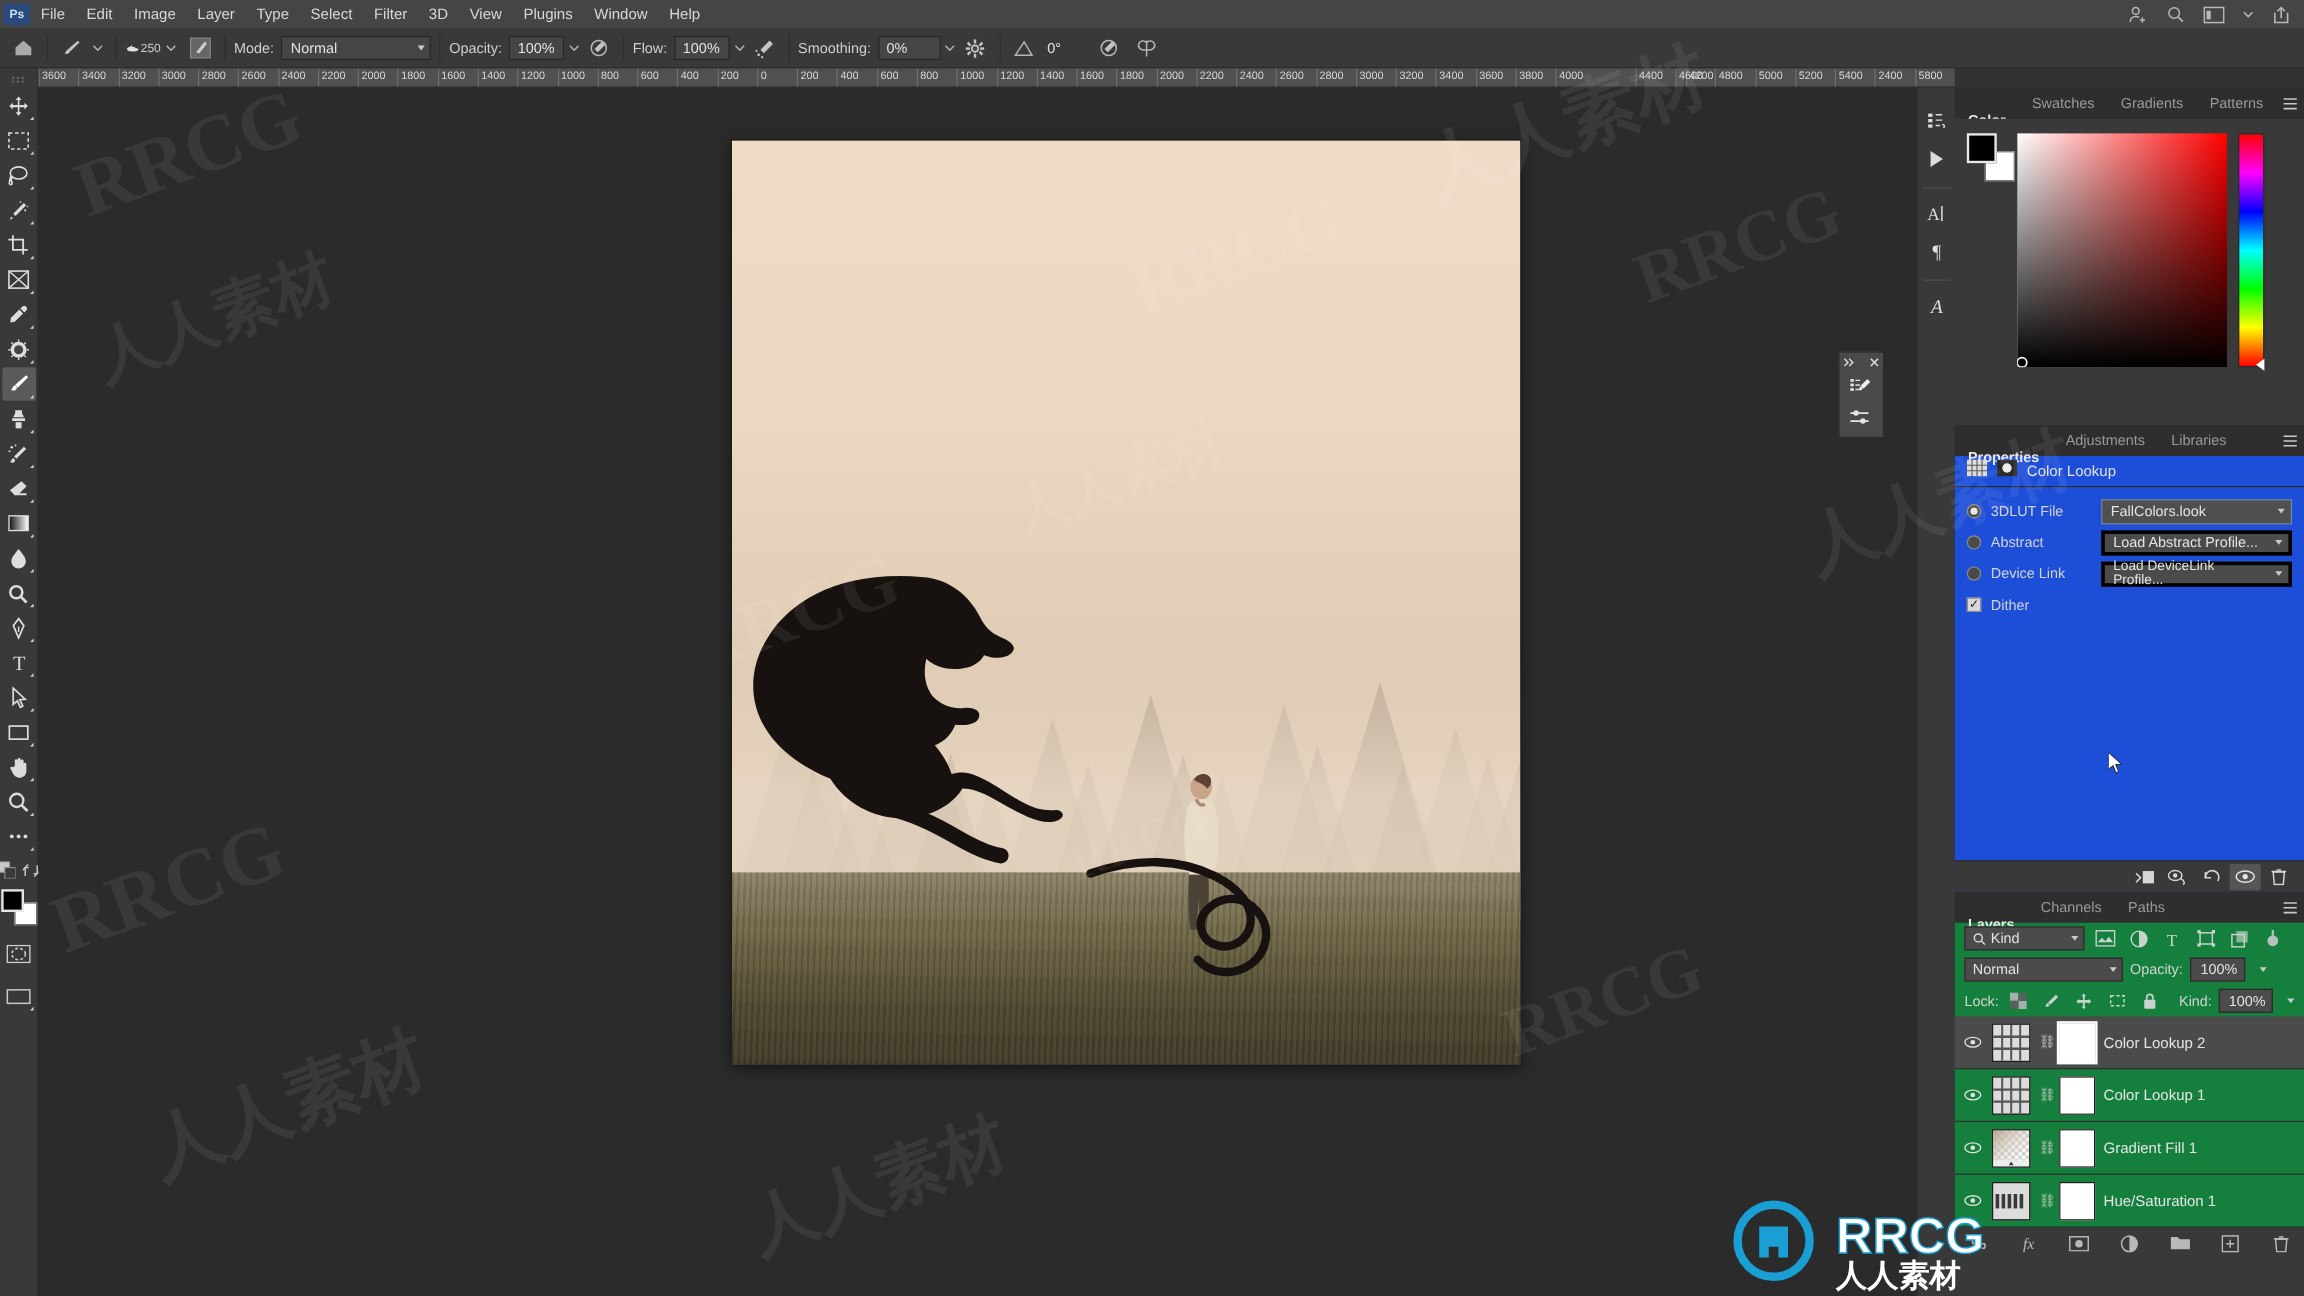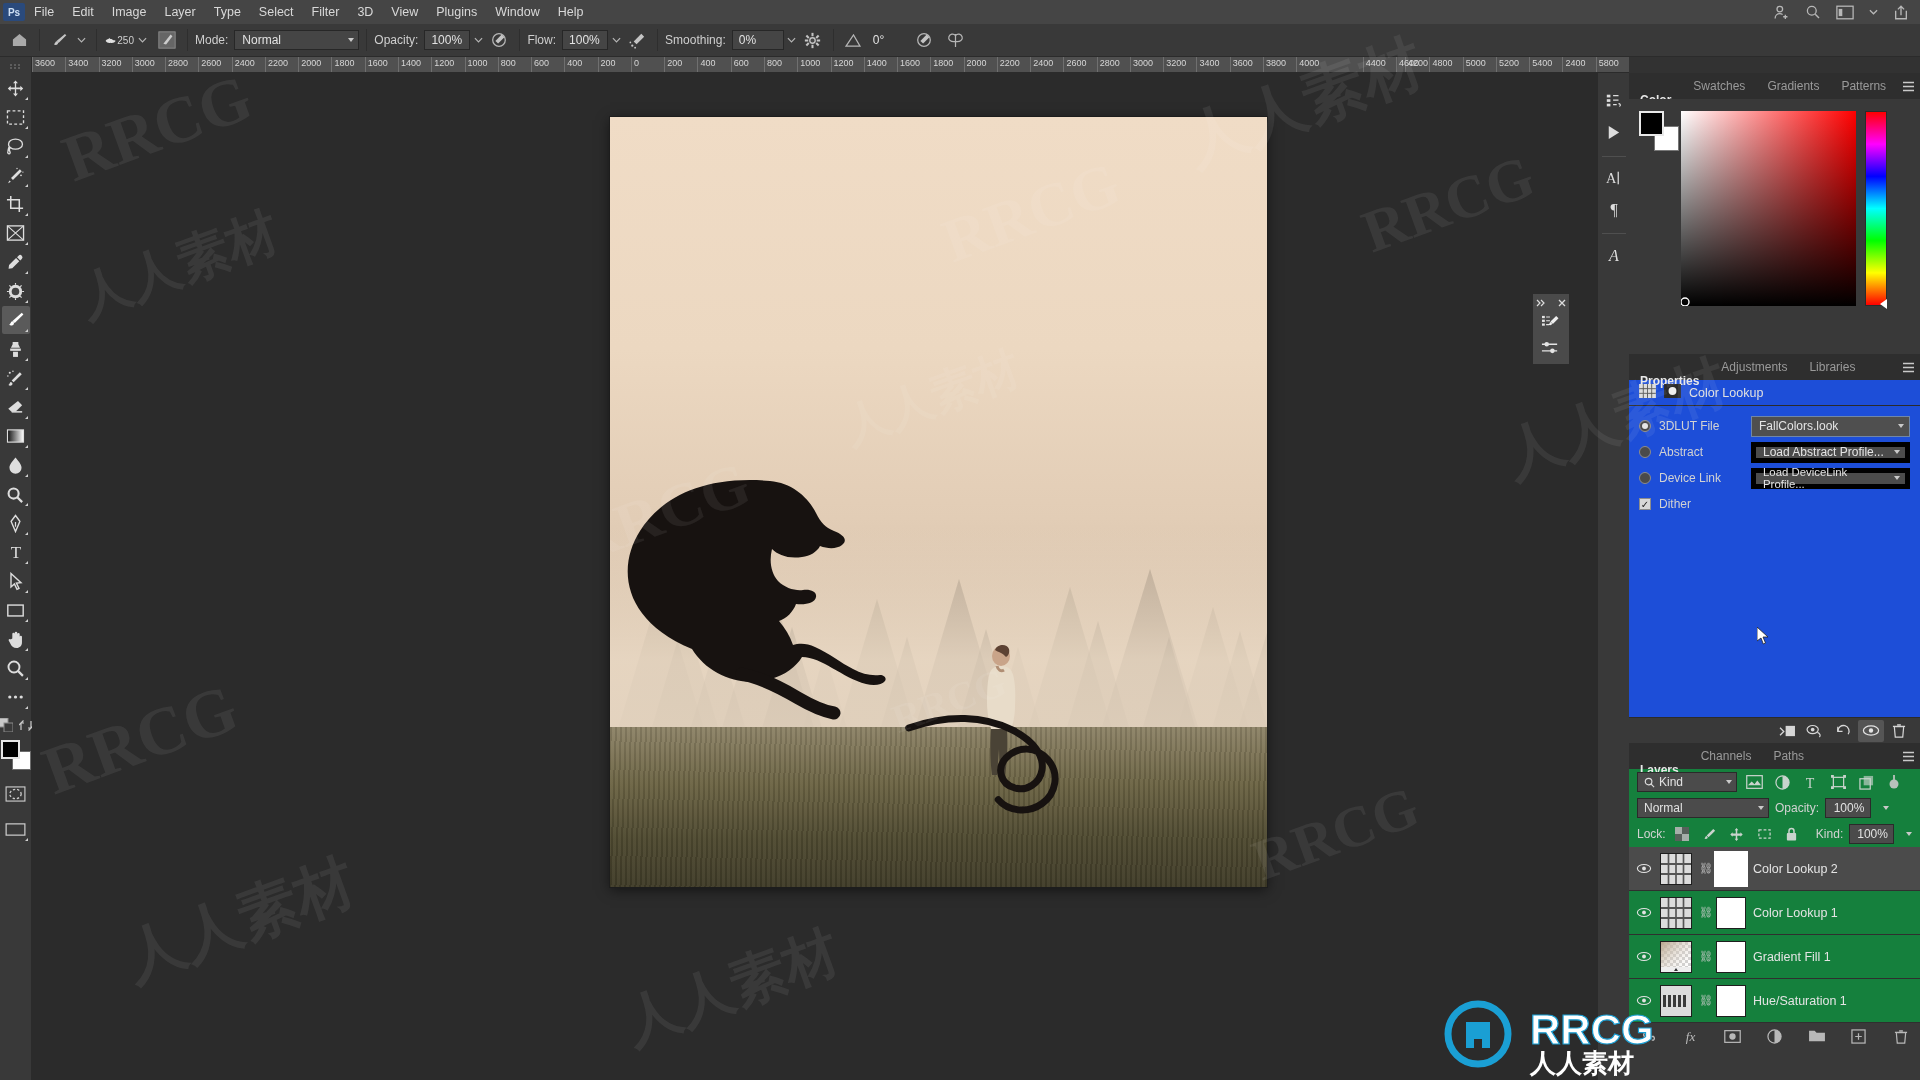--- a/index.html
+++ b/index.html
@@ -99,21 +99,21 @@
 
   
   #proppanel { background:#1d4ed8; }
   #prop-head { height:26px; display:flex; align-items:center; gap:8px; padding:0 10px;
      border-bottom:1px solid #2b2b2b; }
   .prop-row { display:flex; align-items:center; height:26px; padding:0 10px; gap:8px; }
   .radio { width:12px;height:12px;border-radius:50%; border:1px solid #8c8c8c; background:#4a4a4a; flex:none;
      display:flex;align-items:center;justify-content:center;}
   .radio.on:after{content:"";width:6px;height:6px;border-radius:50%;background:#e5e5e5;}
   .rlabel { font-size:12px; color:#d2d2d2; width:84px; }
-  .prop-combo{ flex:1; height:21px; background:#4b4b4b; border:5px solid #000000; font-size:12px;
+  .prop-combo{ flex:1; height:21px; background:#4b4b4b; border:3px solid #000000; font-size:12px;
      color:#e4e4e4; display:flex;align-items:center;justify-content:space-between; padding:0 5px 0 7px;}
   .prop-combo.sel { border:1px solid #6f86a8; background:#4f4f4f; }
   .cbox { width:12px;height:12px;border:1px solid #8c8c8c; background:#4a4a4a; flex:none;
      display:flex;align-items:center;justify-content:center; font-size:10px; color:#fff;}
   .cbox.on { background:#d8d8d8; color:#222; }
   #prop-foot { height:26px; display:flex; align-items:center; justify-content:flex-end; gap:2px;
      padding-right:8px; background:#393939; border-top:1px solid #2b2b2b; }
   .pf-ic { width:26px;height:22px; display:flex;align-items:center;justify-content:center; border-radius:2px;}
   .pf-ic.active{ background:#555; }
 

